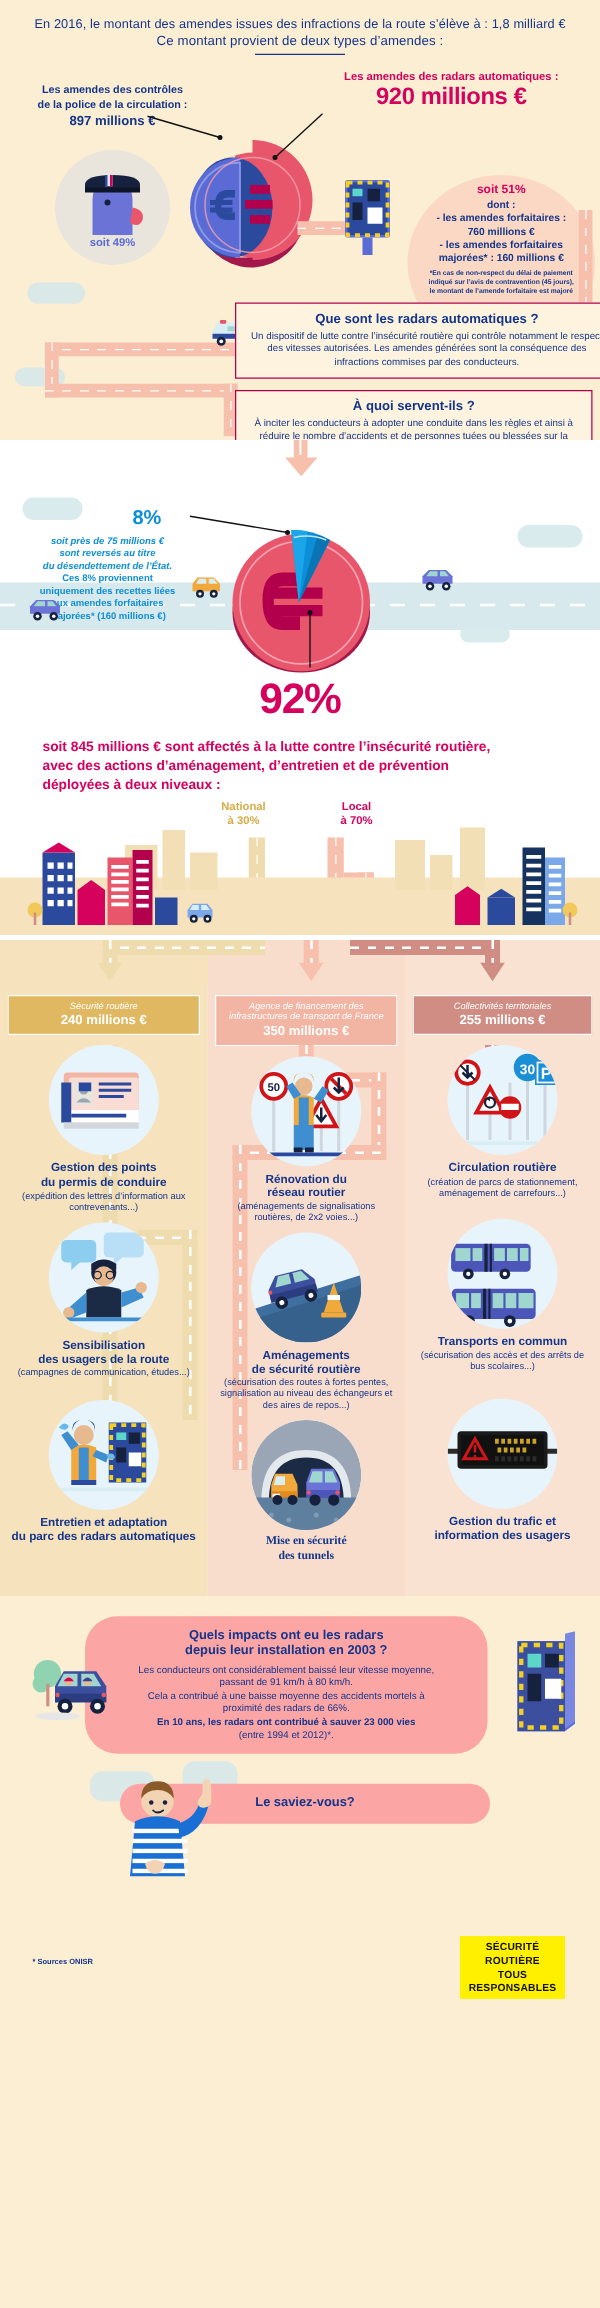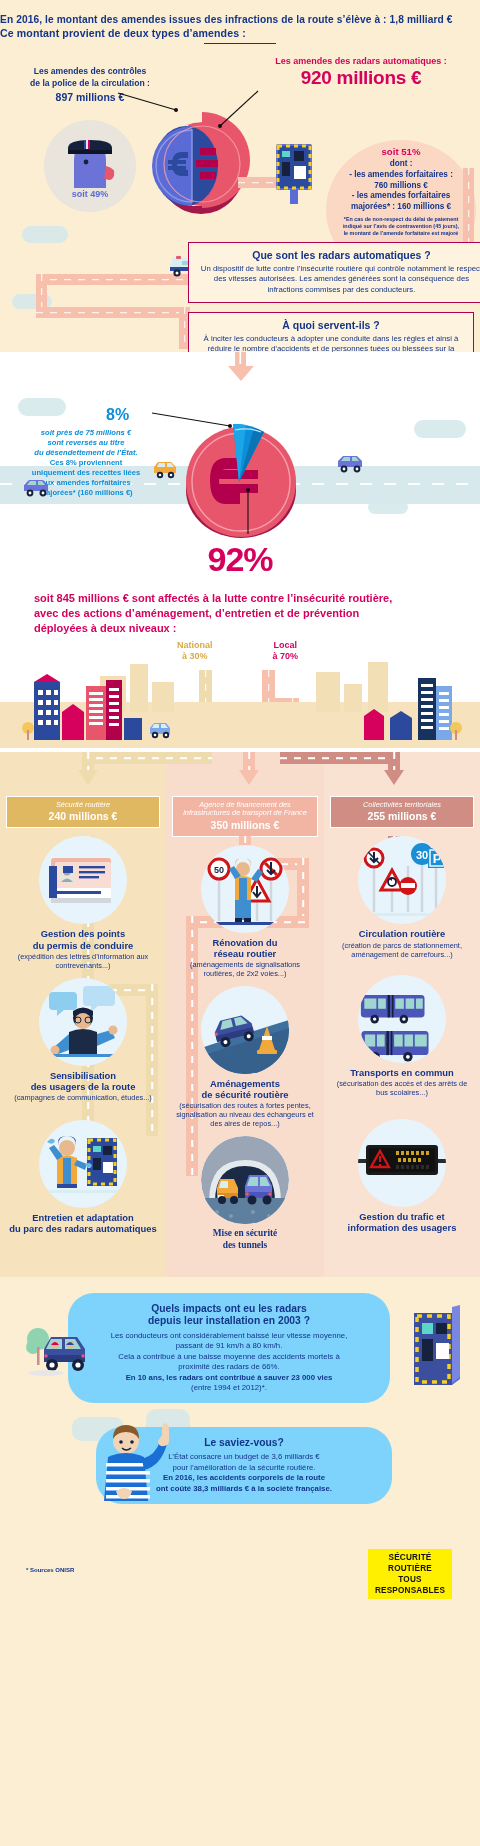--- a/index.html
+++ b/index.html
@@ -8,21 +8,21 @@
     margin: 0 auto;
     background: #fbeed3;
     font-family: "Liberation Sans", sans-serif;
     color: #1b3a8c;
     overflow-x: hidden;
   }
   .page { position: relative; width: 480px; }
 
   
   .sec1 { position: relative; background: #fbeed3; padding: 14px 0 6px; overflow: hidden; }
-  .headline { text-align: left; font-size: 10.2px; font-weight: bold; letter-spacing: .1px; line-height: 1.25; color:#14358a; }
+  .headline { text-align: center; font-size: 10.2px; font-weight: normal; letter-spacing: .1px; line-height: 1.25; color:#14358a; }
   .headline .l2 { font-size: 10.6px; display:block; }
   .headline-rule { width: 72px; height: 1.4px; background:#14358a; margin: 3px auto 0; }
 
   .s1body { position: relative; height: 300px; margin-top: 4px; }
 
   .lbl-left { position:absolute; left: 6px; top: 18px; width: 168px; text-align:center; font-size: 8.6px; font-weight:bold; line-height:1.3; color:#14358a;}
   .lbl-left .big { font-size: 10.5px; display:block; margin-top:2px;}
   .lbl-right { position:absolute; right: 4px; top: 8px; width: 230px; text-align:center; color:#d6005d; }
   .lbl-right .small { font-size: 9px; font-weight:bold; }
   .lbl-right .huge { font-size: 19px; font-weight:bold; letter-spacing:-.3px; display:block; margin-top:1px; }
@@ -89,21 +89,21 @@
   .headB { background:#f2b5a3; }
   .headC { background:#cf8d83; }
 
   .item { position:relative; text-align:center; padding: 8px 8px 0; z-index:2;}
   .circle { width: 88px; height:88px; border-radius:50%; background:#e8f4fb; margin: 0 auto 4px; position:relative; overflow:hidden;}
   .item h4 { font-size:9.4px; color:#14358a; line-height:1.18; }
   .item p { font-size:7.4px; color:#14358a; line-height:1.22; margin-top:1px; font-weight:500;}
 
   
   .sec4 { position:relative; background:#fbeed3; padding: 14px 0 10px; }
-  .bubble { background:#7dd3fc; border-radius:26px; padding:10px 14px; }
+  .bubble { background:#fca5a5; border-radius:26px; padding:10px 14px; }
   .bubble h3 { text-align:center; color:#14358a; font-size:10.3px; line-height:1.22;}
   .bubble p { text-align:center; color:#14358a; font-size:7.8px; line-height:1.34; margin-top:3px; font-weight:500;}
   .bubble p b { font-weight:bold; }
 
   .logo { border:1.6px solid #fff000; background:#fff000; color:#111; font-weight:bold;
           font-size:8.2px; text-align:center; line-height:1.35; padding:2px 4px; letter-spacing:.2px;}
   .sources { font-size:6px; color:#14358a; font-weight:bold;}
 </style>
 </head>
 <body>
@@ -901,26 +901,20 @@
         <path d="M44 2 l8 -2 l0 72 l-8 6 Z" fill="#7a87e0"></path>
       </svg>
     </div>
 
     <div style="position:relative; height:116px; margin-top:4px;">
       <div class="cloud" style="left:72px; top:4px; width:52px; height:24px; border-radius:10px;"></div>
       <div class="cloud" style="left:146px; top:-4px; width:44px; height:30px; border-radius:10px;"></div>
 
       <div class="bubble" style="position:absolute; left:96px; top:14px; width:296px;">
         <h3>Le saviez-vous?</h3>
-        <p>
-          <span>L’État consacre un budget de 3,6 milliards €</span><br>
-          <span>pour l’amélioration de la sécurité routière.</span><br>
-          <b>En 2016, les accidents corporels de la route</b><br>
-          <b>ont coûté 38,3 milliards € à la société française.</b>
-        </p>
       </div>
 
       <svg style="position:absolute; left:96px; top:6px;" width="82" height="86" viewBox="0 0 82 86">
         <circle cx="30" cy="22" r="13" fill="#f2d3b3"></circle>
         <path d="M17 20 q0 -14 13 -14 q13 0 13 14 q-4 -7 -13 -7 q-9 0 -13 7 Z" fill="#8a5a2b"></path>
         <circle cx="25" cy="23" r="1.8" fill="#16213e"></circle>
           <circle cx="36" cy="23" r="1.8" fill="#16213e"></circle>
         <path d="M26 29 q4 4 9 0" stroke="#16213e" stroke-width="1.4" fill="none"></path>
         <path d="M12 38 q18 -8 36 0 l4 44 l-44 0 Z" fill="#1a6fd4"></path>
         <g fill="#fff">

